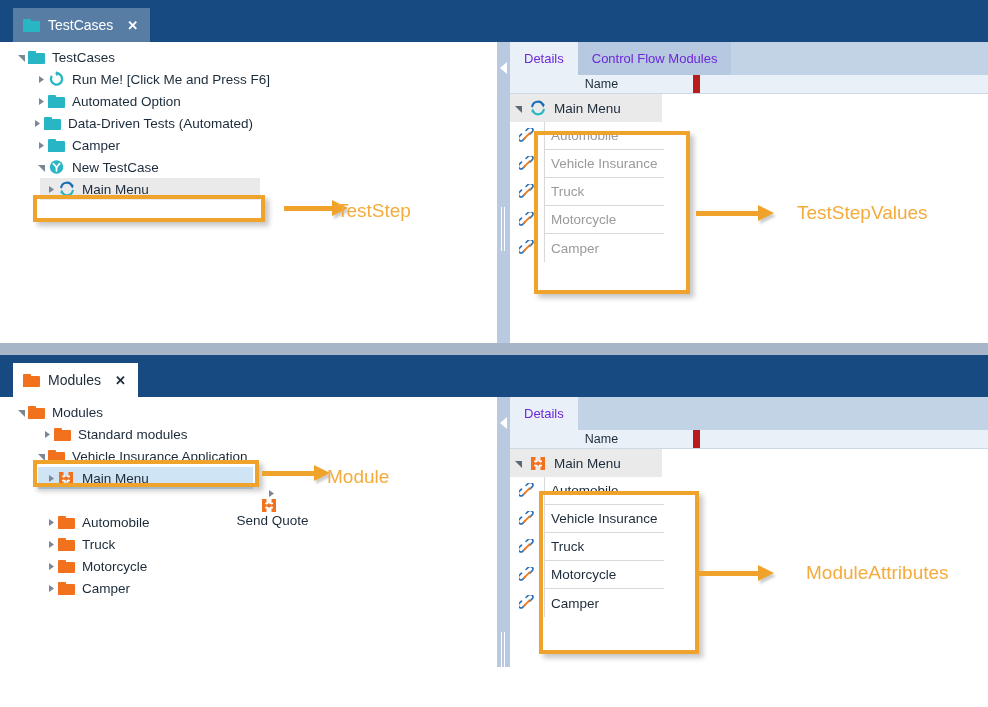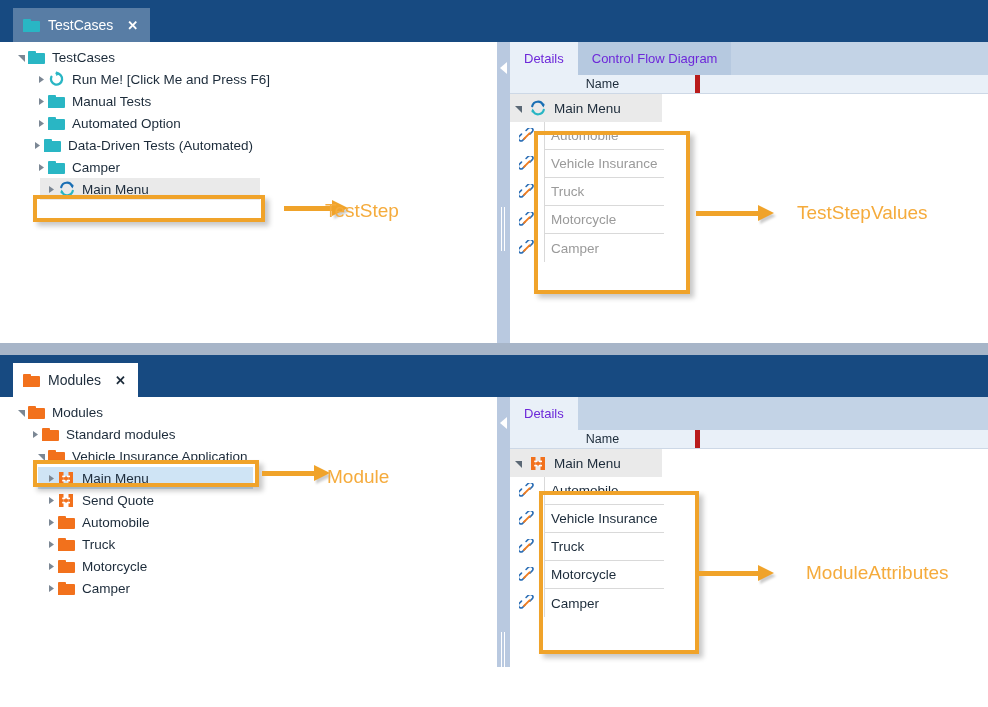--- a/index.html
+++ b/index.html
@@ -118,21 +118,21 @@
   .dtab.active { background: #e9f0f8; }
   .dtab.inactive { background: #b6c9e0; }
 
   .gridhead {
     position: relative; height: 19px; background: #e9f0f8;
     border-bottom: 1px solid #cdd8e6;
     display: flex; font-size: 12.5px; color: #1c2b3a;
   }
   .gridhead .hcell {
     display: flex; align-items: center; justify-content: center;
-    border-right: 5px solid #b91c1c;
+    border-right: 7px solid #b91c1c;
   }
   .gridhead .hcell.name { width: 190px; }
   .gridhead .hcell.rest { flex: 1; border-right: none; }
 
   .gridbody { position: relative; }
   .grow {
     position: relative; height: 28px; display: flex; align-items: center;
     font-size: 13.5px; white-space: nowrap;
   }
   .grow .gtwist { width: 16px; flex: none; display: flex; align-items: center; justify-content: center; color: #5b6875; }
@@ -220,68 +220,72 @@
         </span>
         <span class="ticon">
           <svg width="17" height="16" viewBox="0 0 17 16">
             <path d="M8.5 2.4 a5.6 5.6 0 1 1 -5.1 3.3" fill="none" stroke="#29b6c4" stroke-width="2.3" stroke-linecap="round"></path>
             <path d="M8.2 0.2 L12.6 2.6 L8.2 5.0 Z" fill="#29b6c4"></path>
           </svg>
         </span>
         <span class="tlabel">Run Me! [Click Me and Press F6]</span>
       </div>
 
+
       <div class="trow" style="padding-left:34px;">
         <span class="twist">
           <svg width="8" height="9" viewBox="0 0 8 9">
               <path d="M2 1 L7 4.5 L2 8 Z" fill="#7b8794"></path>
             </svg>
         </span>
         <span class="ticon">
             <span class="folder teal"></span>
           </span>
-        <span class="tlabel">Manual Tests</span>
+        <span class="tlabel">Automated Option</span>
+      </div>
+
+      <div class="trow" style="padding-left:30px;">
+        <span class="twist">
+          <svg width="8" height="9" viewBox="0 0 8 9">
+              <path d="M2 1 L7 4.5 L2 8 Z" fill="#7b8794"></path>
+            </svg>
+        </span>
+        <span class="ticon">
+            <span class="folder teal"></span>
+          </span>
+        <span class="tlabel">Data-Driven Tests (Automated)</span>
       </div>
 
       <div class="trow" style="padding-left:34px;">
         <span class="twist">
           <svg width="8" height="9" viewBox="0 0 8 9">
               <path d="M2 1 L7 4.5 L2 8 Z" fill="#7b8794"></path>
             </svg>
         </span>
         <span class="ticon">
             <span class="folder teal"></span>
           </span>
-        <span class="tlabel">Automated Option</span>
-      </div>
-
-      <div class="trow" style="padding-left:30px;">
-        <span class="twist">
-          <svg width="8" height="9" viewBox="0 0 8 9">
-              <path d="M2 1 L7 4.5 L2 8 Z" fill="#7b8794"></path>
-            </svg>
-        </span>
-        <span class="ticon">
-            <span class="folder teal"></span>
-          </span>
-        <span class="tlabel">Data-Driven Tests (Automated)</span>
+        <span class="tlabel">Camper</span>
       </div>
 
       <div class="trow" style="padding-left:34px;">
         <span class="twist">
-          <svg width="8" height="9" viewBox="0 0 8 9">
-              <path d="M2 1 L7 4.5 L2 8 Z" fill="#7b8794"></path>
-            </svg>
-        </span>
-        <span class="ticon">
-            <span class="folder teal"></span>
-          </span>
-        <span class="tlabel">Camper</span>
-      </div>
-
+          <svg width="9" height="9" viewBox="0 0 9 9">
+              <path d="M1 2 L8 2 L8 9 Z" fill="#7b8794"></path>
+            </svg>
+        </span>
+        <span class="ticon">
+          <svg width="17" height="16" viewBox="0 0 17 16">
+            <circle cx="8.5" cy="8" r="6.7" fill="#29b6c4"></circle>
+            <path d="M5.3 4.6 L8.5 8.2 L11.7 4.6" fill="none" stroke="#ffffff" stroke-width="1.7" stroke-linecap="round"></path>
+            <path d="M8.5 8.2 L8.5 12" stroke="#ffffff" stroke-width="1.7" stroke-linecap="round"></path>
+          </svg>
+        </span>
+        <span class="tlabel">New TestCase</span>
+      </div>
 
       <div class="trow selected-row" style="padding-left:44px;">
         <span class="selbox" style="left:40px;width:220px;"></span>
         <span class="twist" style="position:relative;">
           <svg width="8" height="9" viewBox="0 0 8 9">
               <path d="M2 1 L7 4.5 L2 8 Z" fill="#7b8794"></path>
             </svg>
         </span>
         <span class="ticon" style="position:relative;">
           <svg width="18" height="16" viewBox="0 0 18 16">
@@ -296,21 +300,21 @@
     </div>
 
     <div class="splitter">
       <div class="collapse-tri"></div>
       <div class="grip"></div>
     </div>
 
     <div class="detailpane">
       <div class="tabstrip">
         <div class="dtab active">Details</div>
-        <div class="dtab inactive">Control Flow Diagram</div>
+        <div class="dtab inactive">Control Flow Modules</div>
       </div>
       <div class="gridhead">
         <div class="hcell name">Name</div>
         <div class="hcell rest"></div>
       </div>
       <div class="gridbody">
         <div class="grow parent">
           <div class="namecell">
             <span class="gtwist">
               <svg width="9" height="9" viewBox="0 0 9 9">
@@ -380,21 +384,21 @@
           <span class="vname">Camper</span>
         </div>
       </div>
     </div>
 
     <div class="annobox" style="left:33px;top:195px;width:232px;height:27px;"></div>
     <div class="annoarrow" style="left:284px;top:200px;width:66px;height:17px;">
       <div class="shaft" style="width:50px;"></div>
       <div class="head" style="left:48px;"></div>
     </div>
-    <div class="annolabel" style="left:325px;top:201px;">TestStep</div>
+    <div class="annolabel" style="left:337px;top:201px;">TestStep</div>
 
     <div class="annobox" style="left:534px;top:131px;width:156px;height:163px;"></div>
     <div class="annoarrow" style="left:696px;top:205px;width:80px;height:17px;">
       <div class="shaft" style="width:64px;"></div>
       <div class="head" style="left:62px;"></div>
     </div>
     <div class="annolabel" style="left:797px;top:203px;">TestStepValues</div>
   </div>
 
   <div class="section sec-divider"></div>
@@ -415,21 +419,21 @@
           <svg width="9" height="9" viewBox="0 0 9 9">
               <path d="M1 2 L8 2 L8 9 Z" fill="#7b8794"></path>
             </svg>
         </span>
         <span class="ticon">
             <span class="folder orange"></span>
           </span>
         <span class="tlabel">Modules</span>
       </div>
 
-      <div class="trow" style="padding-left:28px;">
+      <div class="trow" style="padding-left:40px;">
         <span class="twist">
           <svg width="8" height="9" viewBox="0 0 8 9">
               <path d="M2 1 L7 4.5 L2 8 Z" fill="#7b8794"></path>
             </svg>
         </span>
         <span class="ticon">
             <span class="folder orange"></span>
           </span>
         <span class="tlabel">Standard modules</span>
       </div>
@@ -460,21 +464,21 @@
             <rect x="5.5" y="5.5" width="5" height="4" fill="#f2711c"></rect>
             <rect x="4.2" y="4.6" width="3" height="1.6" fill="#ffffff"></rect>
             <rect x="4.2" y="8.8" width="3" height="1.6" fill="#ffffff"></rect>
             <rect x="9.0" y="4.6" width="3" height="1.6" fill="#ffffff"></rect>
             <rect x="9.0" y="8.8" width="3" height="1.6" fill="#ffffff"></rect>
           </svg>
         </span>
         <span class="tlabel" style="position:relative;">Main Menu</span>
       </div>
 
-      <div class="trow" style="padding-left:44px;">
+      <div class="trow" style="padding-left:44px;flex-direction:column;">
         <span class="twist">
           <svg width="8" height="9" viewBox="0 0 8 9">
               <path d="M2 1 L7 4.5 L2 8 Z" fill="#7b8794"></path>
             </svg>
         </span>
         <span class="ticon">
           <svg width="16" height="15" viewBox="0 0 16 15">
             <rect x="1" y="1" width="4.5" height="13" fill="#f2711c"></rect>
             <rect x="10.5" y="1" width="4.5" height="13" fill="#f2711c"></rect>
             <rect x="5.5" y="5.5" width="5" height="4" fill="#f2711c"></rect>

